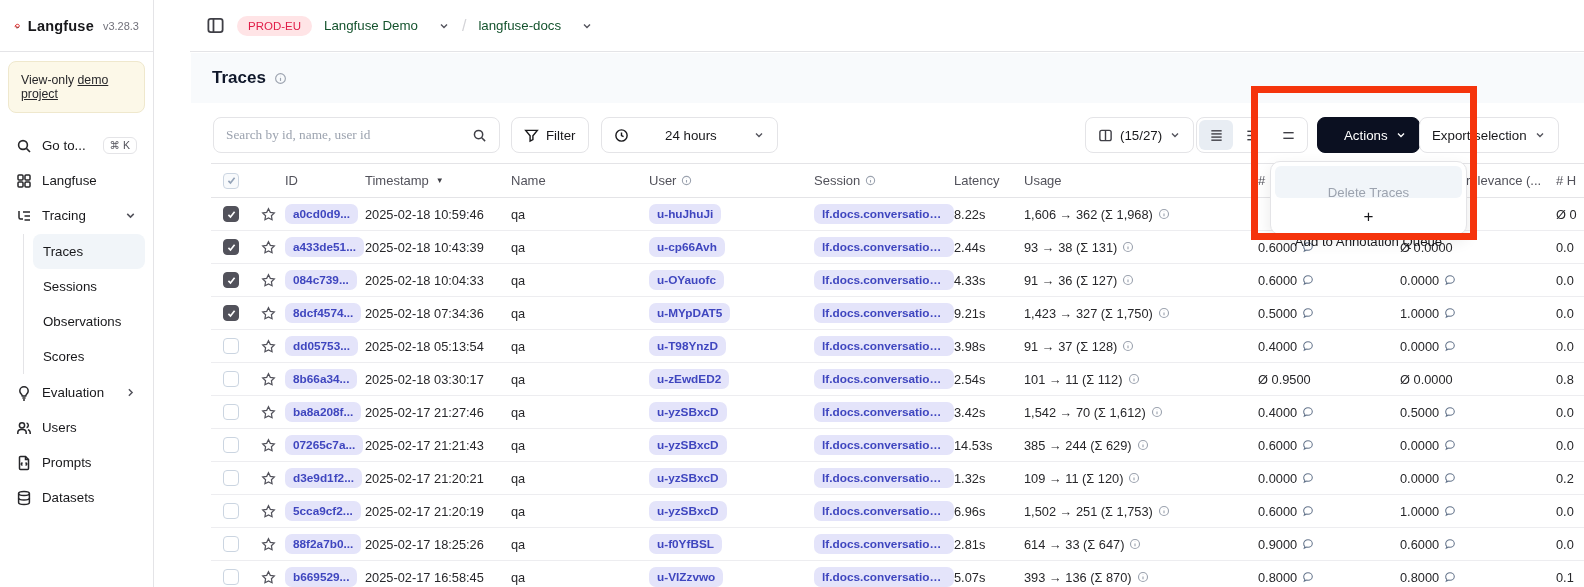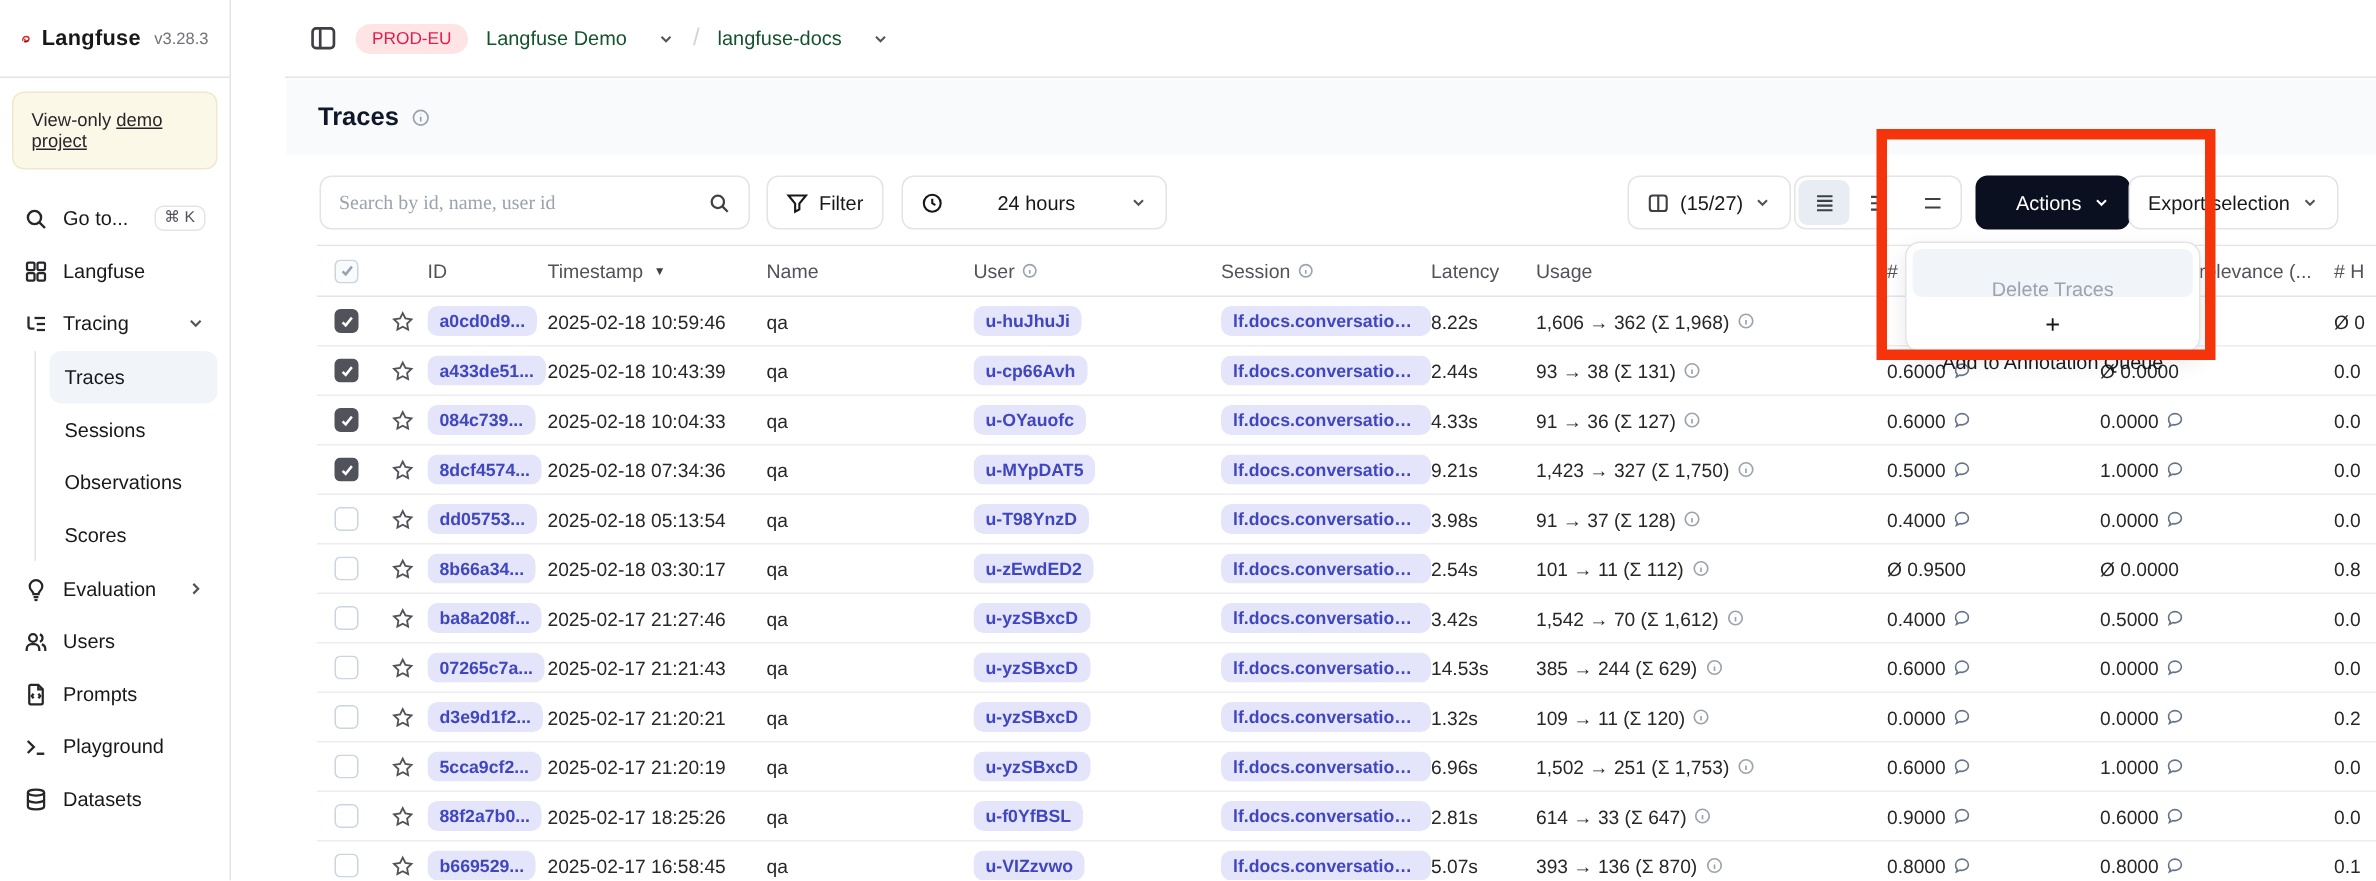--- a/index.html
+++ b/index.html
@@ -161,27 +161,20 @@
     <div class="nav-item">
       <svg class="glyph" width="16" height="16" viewBox="0 0 16 16" fill="none" stroke="#27272a" stroke-width="1.5">
           <path d="M9.5 1.5h-5a1 1 0 0 0-1 1v11a1 1 0 0 0 1 1h7a1 1 0 0 0 1-1V4.5z"></path>
           <path d="M9.5 1.5V4.5h3"></path>
           <path d="M6.4 7.5l-1.2 1.5 1.2 1.5"></path>
           <path d="M9.6 7.5l1.2 1.5-1.2 1.5"></path>
         </svg>
       <span class="grow">Prompts</span>
     </div>
     <div class="nav-item">
-      <svg class="glyph" width="16" height="16" viewBox="0 0 16 16" fill="none" stroke="#27272a" stroke-width="1.6">
-          <path d="M2.5 4l4 4-4 4"></path>
-          <path d="M8.5 12.5h5"></path>
-        </svg>
-      <span class="grow">Playground</span>
-    </div>
-    <div class="nav-item">
       <svg class="glyph" width="16" height="16" viewBox="0 0 16 16" fill="none" stroke="#27272a" stroke-width="1.5">
           <ellipse cx="8" cy="3.4" rx="5.4" ry="2"></ellipse>
           <path d="M2.6 3.4v9.2c0 1.1 2.4 2 5.4 2s5.4-.9 5.4-2V3.4"></path>
           <path d="M2.6 8c0 1.1 2.4 2 5.4 2s5.4-.9 5.4-2"></path>
         </svg>
       <span class="grow">Datasets</span>
     </div>
   </nav>
 </div>
 

